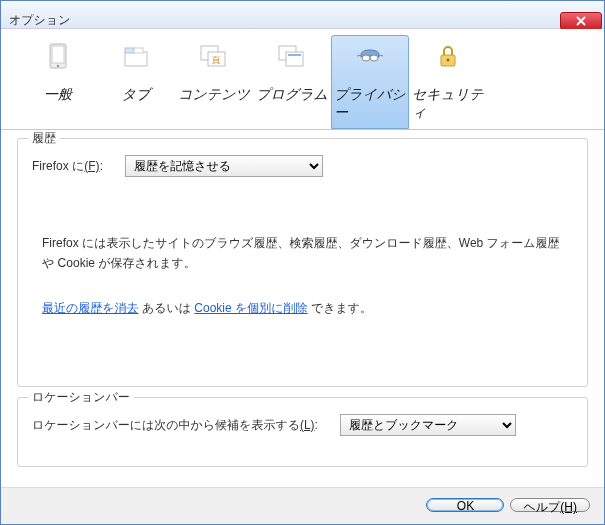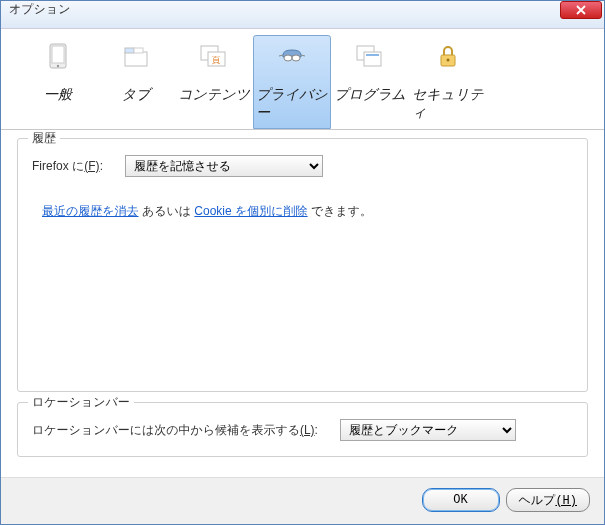--- a/index.html
+++ b/index.html
@@ -1,44 +1,44 @@
 <!DOCTYPE html>
 <html><head>
 <meta charset="utf-8">
 <style>
 * { box-sizing: border-box; margin: 0; padding: 0; }
 body { font-family: "Meiryo UI", "MS PGothic", sans-serif; font-size: 12px; background: #fff; }
 .window { width: 605px; height: 525px; border: 1px solid #5a84b8; background: #fff; display: flex; flex-direction: column; }
-.titlebar { height: 28px; background: linear-gradient(#f4f8fd, #dee9f7); display: flex; align-items: flex-start; justify-content: space-between; padding: 0 2px 0 8px; border-bottom: 1px solid #ccd; }
+.titlebar { height: 28px; background: linear-gradient(#f4f8fd, #dee9f7); display: flex; align-items: center; justify-content: space-between; padding: 12px 2px 0 8px; border-bottom: 1px solid #ccd; }
 .titlebar-text { color: #333; font-size: 12px; }
 .close-btn { width: 42px; height: 18px; background: linear-gradient(#e67, #c22); border: 1px solid #a11; border-radius: 3px; display: flex; align-items: center; justify-content: center; cursor: pointer; }
 .close-btn svg { width: 10px; height: 10px; }
 
 .toolbar { display: flex; padding: 6px 18px 0; background: #fff; border-bottom: 1px solid #c8c8c8; }
 .tool-item { width: 78px; display: flex; flex-direction: column; align-items: center; padding: 4px 2px 6px; cursor: pointer; border: 1px solid transparent; border-radius: 3px 3px 0 0; }
 .tool-item.active { background: linear-gradient(#cfe4fb, #a7cdf4); border-color: #7ea9d6; }
 .tool-icon { width: 32px; height: 32px; display: flex; align-items: center; justify-content: center; }
 .tool-label { font-size: 14px; margin-top: 14px; color: #222; font-style: italic; }
 
 .content { flex: 1; padding: 8px 16px 10px; display: flex; flex-direction: column; }
-.fieldset { border: 1px solid #d0d0d0; border-radius: 3px; padding: 10px 14px 15px; margin-bottom: 10px; background: #fff; position: relative; }
+.fieldset { border: 1px solid #d0d0d0; border-radius: 3px; padding: 10px 14px 30px; margin-bottom: 10px; background: #fff; position: relative; }
 .fieldset.history { flex: 1; }
 .legend { position: absolute; top: -9px; left: 10px; background: #fff; padding: 0 4px; font-size: 12px; color: #333; }
 .row { display: flex; align-items: center; gap: 22px; margin-top: 6px; }
 .label { color: #333; }
 select { font-family: inherit; font-size: 12px; height: 22px; padding: 1px 4px; border: 1px solid #a7a7a7; background: linear-gradient(#fff,#e9e9e9); }
 .sel-history { width: 198px; }
 .sel-loc { width: 176px; }
 
 .desc { margin: 56px 10px 0; line-height: 1.7; color: #333; }
 .linkline { margin: 26px 10px 0; color: #333; }
 .link { color: #1a5fcf; text-decoration: underline; cursor: pointer; }
 
 .footer { padding: 10px 14px 12px; display: flex; justify-content: flex-end; gap: 6px; background: #f0f0f0; border-top: 1px solid #ddd; }
-.btn { min-width: 78px; height: 24px; padding: 0 12px; font-family: Liberation Mono, monospace; font-size: 12px; border: 1px solid #888; border-radius: 10px; background: linear-gradient(#fefefe,#e5e5e5); cursor: pointer; }
+.btn { min-width: 78px; height: 14px; padding: 0 12px; font-family: Liberation Sans, sans-serif; font-size: 12px; border: 1px solid #888; border-radius: 10px; background: linear-gradient(#fefefe,#e5e5e5); cursor: pointer; }
 .btn.default { border-color: #2e78c8; box-shadow: inset 0 0 0 1px #7fb7ef; }
 .underline { text-decoration: underline; }
 </style>
 </head>
 <body>
 
 <div class="window">
 
   <div class="titlebar">
     <span class="titlebar-text">オプション</span>
@@ -73,40 +73,40 @@
     <div class="tool-item">
       <span class="tool-icon">
           <svg width="30" height="28">
             <rect x="2" y="4" width="17" height="14" fill="#fff" stroke="#bfbfbf"></rect>
             <rect x="9" y="10" width="17" height="14" fill="#fff" stroke="#bfbfbf"></rect>
             <text x="17" y="21" font-size="9" fill="#e08030" text-anchor="middle">頁</text>
           </svg>
         </span>
       <span class="tool-label">コンテンツ</span>
     </div>
+    <div class="tool-item">
+      <span class="tool-icon">
+          <svg width="30" height="28">
+            <rect x="2" y="4" width="17" height="14" fill="#fff" stroke="#bfbfbf"></rect>
+            <rect x="9" y="10" width="17" height="14" fill="#fff" stroke="#bfbfbf"></rect>
+            <rect x="11" y="12" width="13" height="2" fill="#8ab6e8"></rect>
+          </svg>
+        </span>
+      <span class="tool-label">プログラム</span>
+    </div>
     <div class="tool-item active">
       <span class="tool-icon">
           <svg width="30" height="28">
             <path d="M6 13 Q6 8 15 8 Q24 8 24 13 L24 15 Q15 13 6 15 Z" fill="#7fa8d6" stroke="#5880ad"></path>
             <ellipse cx="11" cy="16" rx="4" ry="3" fill="#fff" stroke="#888"></ellipse>
             <ellipse cx="19" cy="16" rx="4" ry="3" fill="#fff" stroke="#888"></ellipse>
             <path d="M2 14 L6 13 M28 14 L24 13" stroke="#888"></path>
           </svg>
         </span>
       <span class="tool-label">プライバシー</span>
-    </div>
-    <div class="tool-item">
-      <span class="tool-icon">
-          <svg width="30" height="28">
-            <rect x="2" y="4" width="17" height="14" fill="#fff" stroke="#bfbfbf"></rect>
-            <rect x="9" y="10" width="17" height="14" fill="#fff" stroke="#bfbfbf"></rect>
-            <rect x="11" y="12" width="13" height="2" fill="#8ab6e8"></rect>
-          </svg>
-        </span>
-      <span class="tool-label">プログラム</span>
     </div>
     <div class="tool-item">
       <span class="tool-icon">
           <svg width="28" height="28">
             <rect x="7" y="13" width="14" height="11" rx="1.5" fill="#f4cf6a" stroke="#c79a2e"></rect>
             <path d="M10 13 V9 a4 4 0 0 1 8 0 V13" fill="none" stroke="#c79a2e" stroke-width="2"></path>
             <circle cx="14" cy="18" r="1.5" fill="#9a6f1a"></circle>
           </svg>
         </span>
       <span class="tool-label">セキュリティ</span>
@@ -118,20 +118,21 @@
     <div class="fieldset history">
       <span class="legend">履歴</span>
       <div class="row">
         <span class="label">
           <span>Firefox に</span><span class="underline">(F)</span><span>:</span>
         </span>
         <select class="sel-history">
           <option>履歴を記憶させる</option>
         </select>
       </div>
+      <p class="desc">Firefox には表示したサイトのブラウズ履歴、検索履歴、ダウンロード履歴、Web フォーム履歴や Cookie が保存されます。</p>
       <p class="linkline">
         <span class="link">最近の履歴を消去</span><span> あるいは </span><span class="link">Cookie を個別に削除</span><span> できます。</span>
       </p>
     </div>
 
     <div class="fieldset">
       <span class="legend">ロケーションバー</span>
       <div class="row">
         <span class="label">
           <span>ロケーションバーには次の中から候補を表示する</span><span class="underline">(L)</span><span>:</span>

